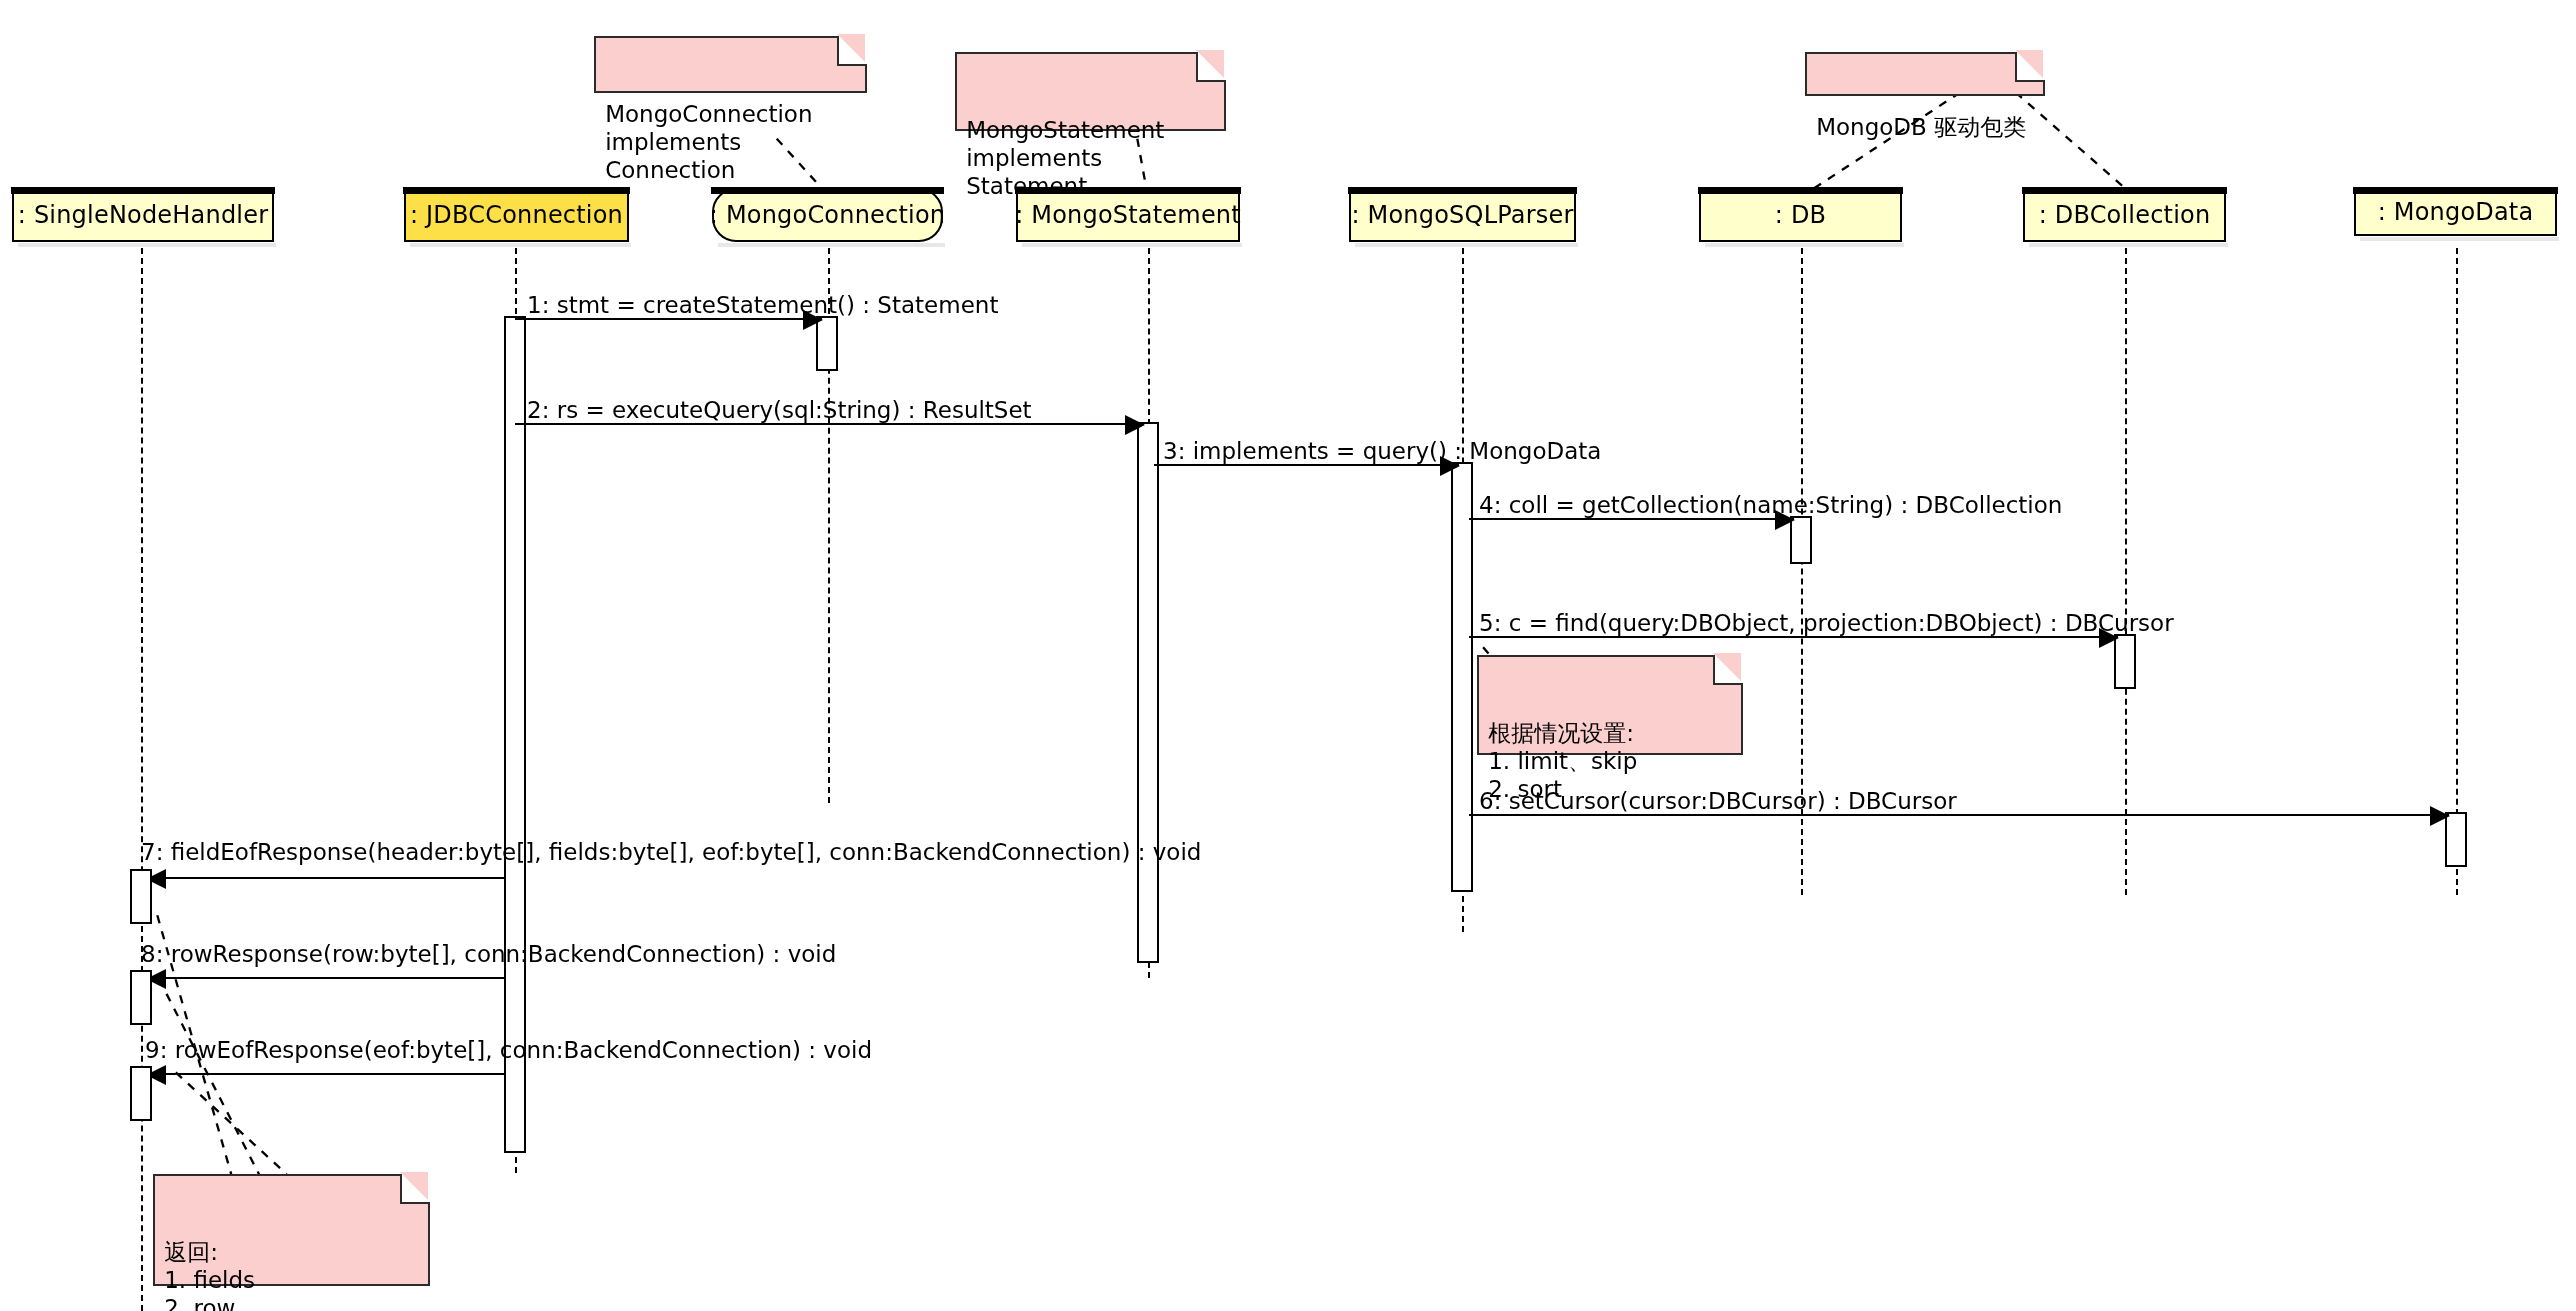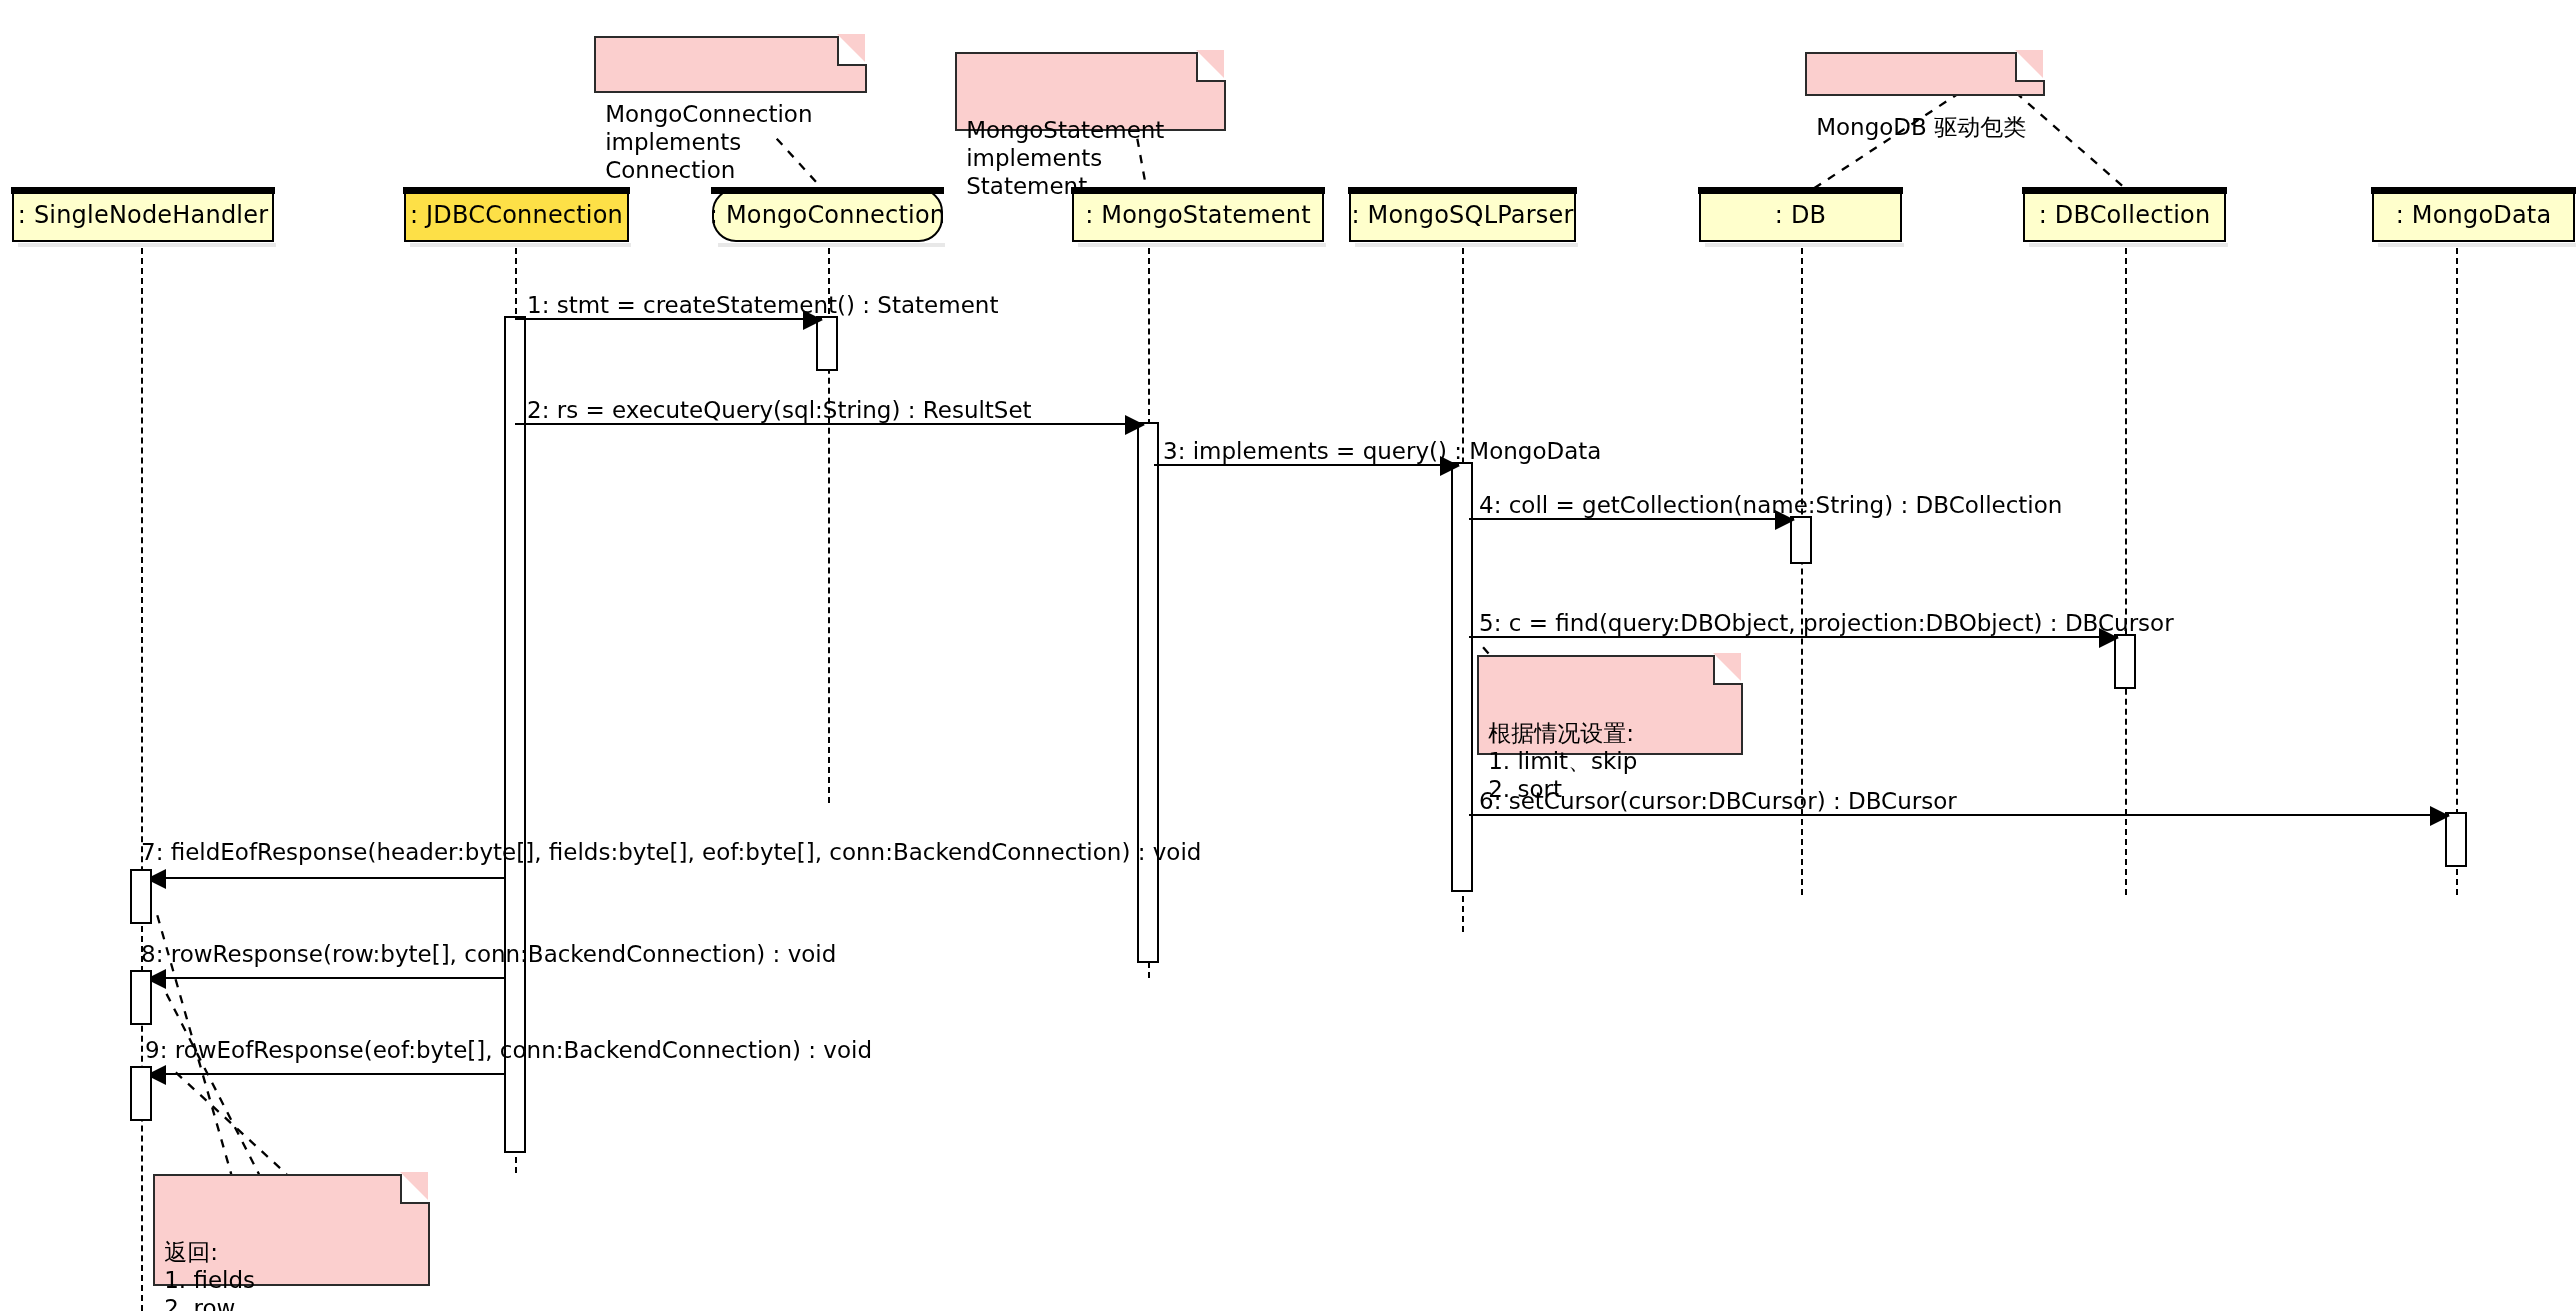--- a/index.html
+++ b/index.html
@@ -112,37 +112,37 @@
   </div>
 
   <div class="lifeline-head accent" style="left:404px;top:188px;width:225px;height:54px;">
     <span>: JDBCConnection</span>
   </div>
 
   <div class="lifeline-head" style="left:712px;top:188px;width:231px;height:54px;border-radius:24px;">
     <span>: MongoConnection</span>
   </div>
 
-  <div class="lifeline-head" style="left:1072px;top:188px;width:252px;height:54px;">
+  <div class="lifeline-head" style="left:1016px;top:188px;width:224px;height:54px;">
     <span>: MongoStatement</span>
   </div>
 
   <div class="lifeline-head" style="left:1349px;top:188px;width:227px;height:54px;">
     <span>: MongoSQLParser</span>
   </div>
 
   <div class="lifeline-head" style="left:1699px;top:188px;width:203px;height:54px;">
     <span>: DB</span>
   </div>
 
   <div class="lifeline-head" style="left:2023px;top:188px;width:203px;height:54px;">
     <span>: DBCollection</span>
   </div>
 
-  <div class="lifeline-head" style="left:2354px;top:188px;width:203px;height:54px;margin-left:18px;">
+  <div class="lifeline-head" style="left:2354px;top:188px;width:203px;height:48px;">
     <span>: MongoData</span>
   </div>
 
   <div class="lifeline" style="left:141px;top:248px;height:1063px;"></div>
   <div class="lifeline" style="left:515px;top:248px;height:925px;"></div>
   <div class="lifeline" style="left:828px;top:248px;height:555px;"></div>
   <div class="lifeline" style="left:1148px;top:248px;height:730px;"></div>
   <div class="lifeline" style="left:1462px;top:248px;height:684px;"></div>
   <div class="lifeline" style="left:1801px;top:248px;height:647px;"></div>
   <div class="lifeline" style="left:2125px;top:248px;height:647px;"></div>

